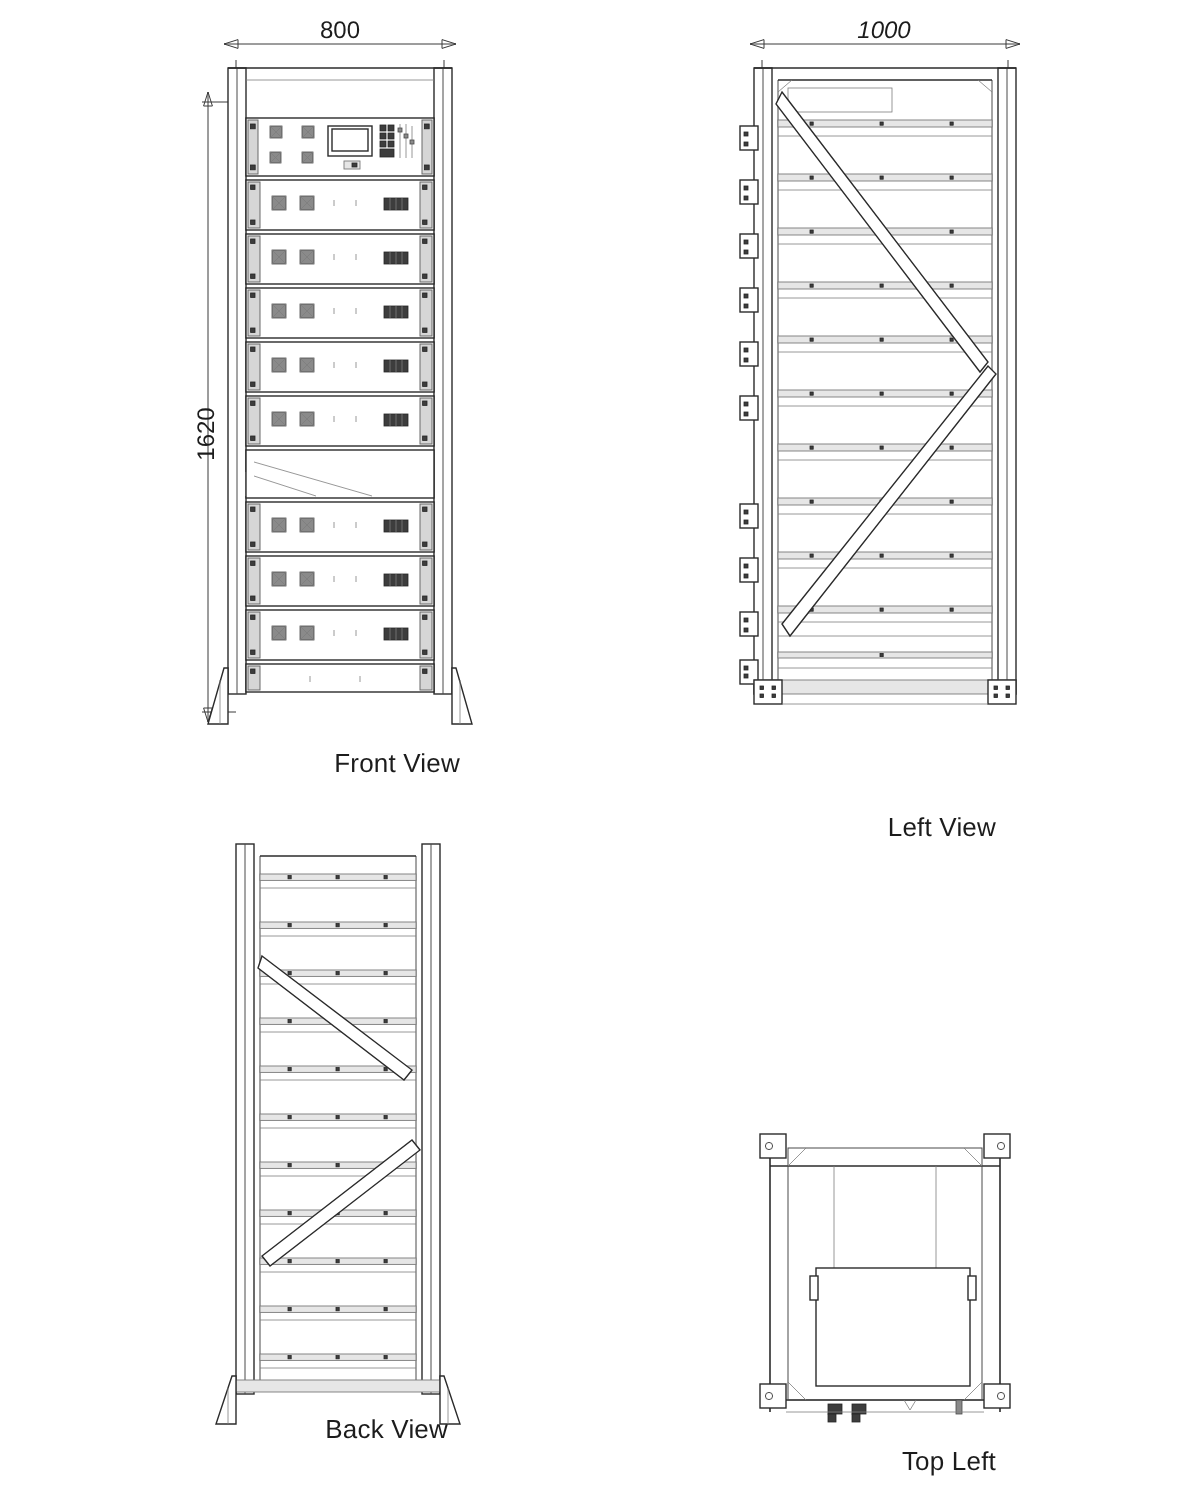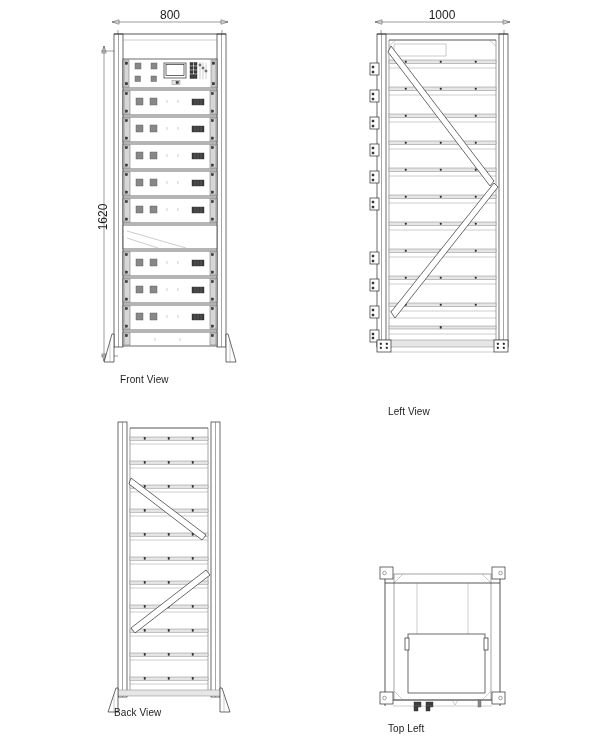--- a/index.html
+++ b/index.html
@@ -17,23 +17,23 @@
   }
   #sheet {
     position: absolute;
     left: 0; top: 0;
     width: 548px;
     height: 750px;
   }
   .view-caption {
     position: absolute;
     font-family: "Liberation Sans", sans-serif;
-    font-size: 10px;
+    font-size: 13px;
     color: #1c1c1c;
-    text-align: left;
+    text-align: right;
     white-space: nowrap;
     letter-spacing: 0.1px;
   }
   .dim-label {
     position: absolute;
     font-family: "Liberation Sans", sans-serif;
     font-size: 12px;
     color: #1c1c1c;
     text-align: center;
     white-space: nowrap;
@@ -650,21 +650,21 @@
         <line class="ln-fine" x1="458" y1="700" x2="455" y2="705"></line>
         <rect class="fill-md" x="478" y="700" width="3" height="7"></rect>
       </g>
       <line class="ln-fine" x1="393" y1="706" x2="492" y2="706"></line>
     </g>
 
   </svg>
 
   <div class="dim-label" style="left:140px; top:8px; width:60px;">800</div>
 
-  <div class="dim-label" style="left:412px; top:8px; width:60px;">1000</div>
+  <div class="dim-label" style="left:412px; top:8px; width:60px;font-style:italic;">1000</div>
 
   <div class="dim-label vert" style="left:73px; top:210px; width:60px;">1620</div>
 
   <div class="view-caption" style="left:120px; top:374px; width:110px;">Front View</div>
 
   <div class="view-caption" style="left:388px; top:374px; width:110px;margin-top:32px;">Left View</div>
 
   <div class="view-caption" style="left:114px; top:707px; width:110px;">Back View</div>
 
   <div class="view-caption" style="left:388px; top:723px; width:110px;">Top Left</div>

